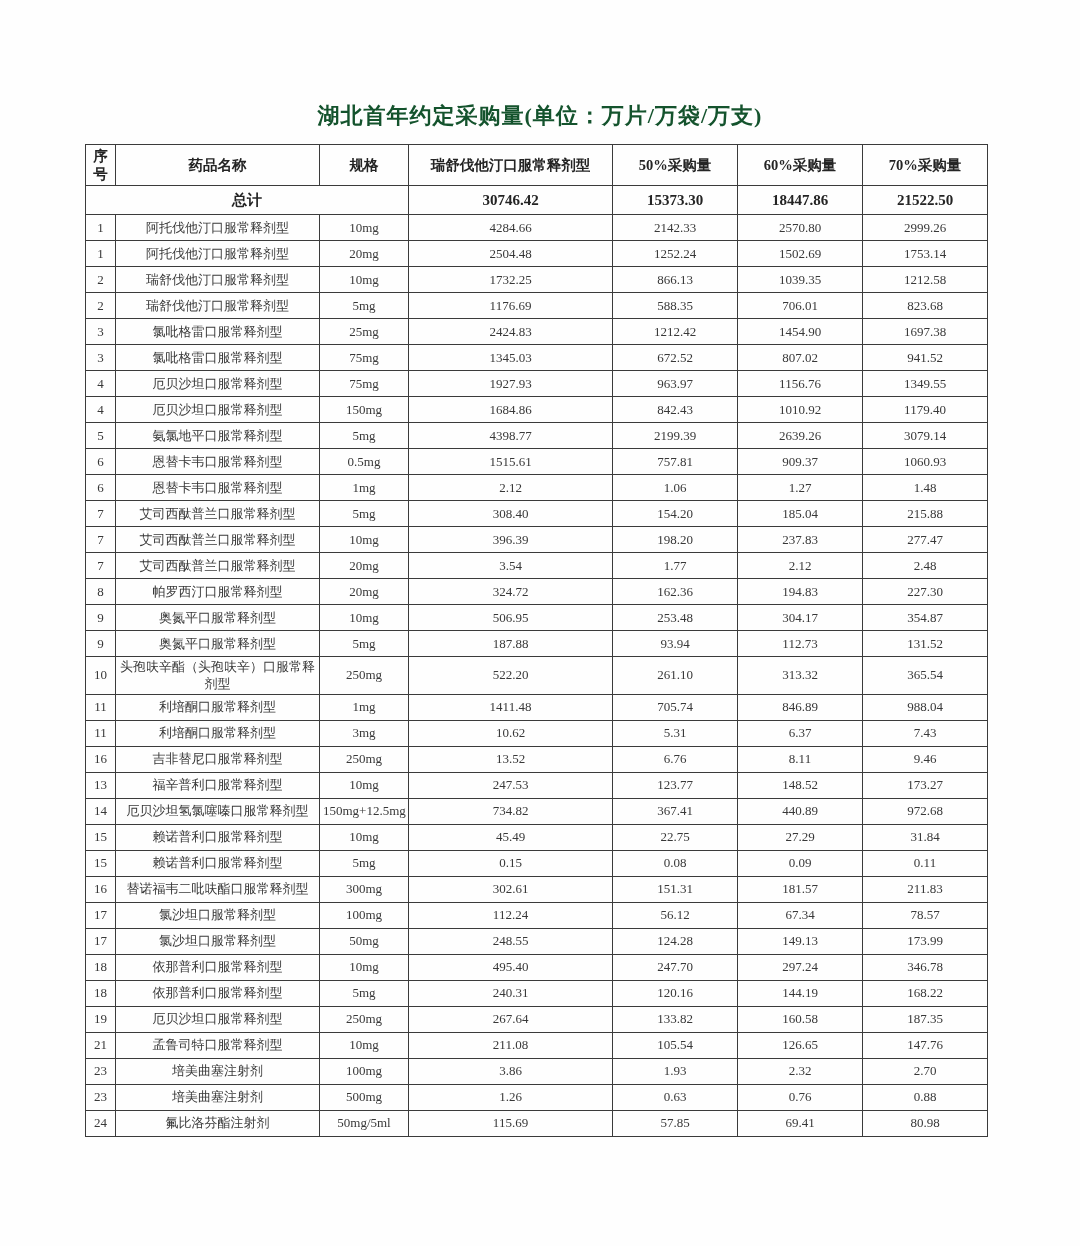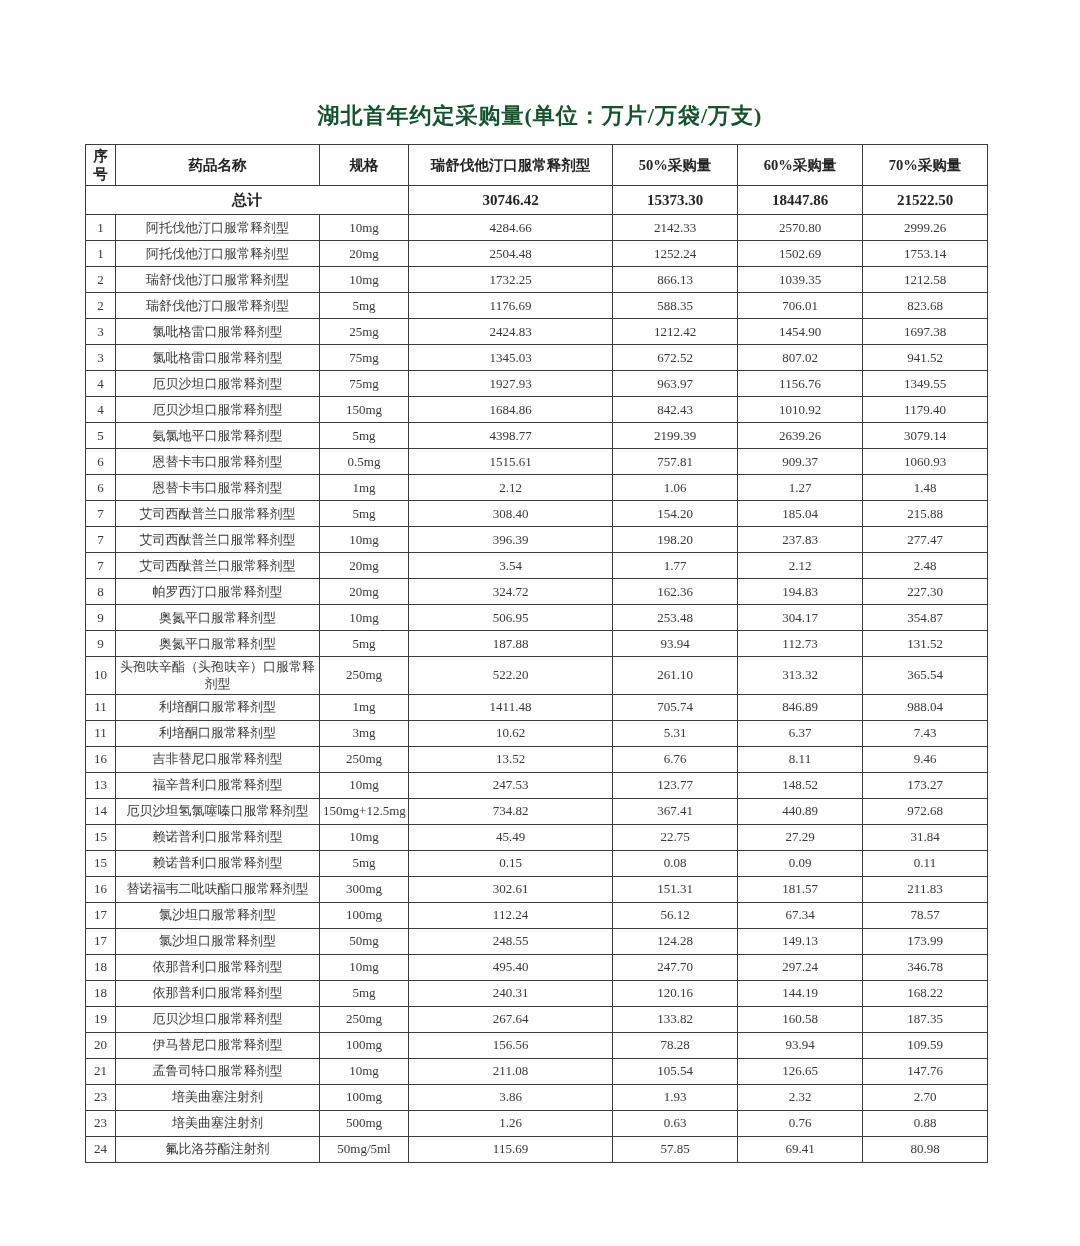--- a/index.html
+++ b/index.html
@@ -375,29 +375,20 @@
         <tr class="data-row">
           <td>19</td>
           <td class="name-cell">厄贝沙坦口服常释剂型</td>
           <td class="spec-cell">250mg</td>
           <td>267.64</td>
           <td>133.82</td>
           <td>160.58</td>
           <td>187.35</td>
         </tr>
         <tr class="data-row">
-          <td>20</td>
-          <td class="name-cell">伊马替尼口服常释剂型</td>
-          <td class="spec-cell">100mg</td>
-          <td>156.56</td>
-          <td>78.28</td>
-          <td>93.94</td>
-          <td>109.59</td>
-        </tr>
-        <tr class="data-row">
           <td>21</td>
           <td class="name-cell">孟鲁司特口服常释剂型</td>
           <td class="spec-cell">10mg</td>
           <td>211.08</td>
           <td>105.54</td>
           <td>126.65</td>
           <td>147.76</td>
         </tr>
         <tr class="data-row">
           <td>23</td>

